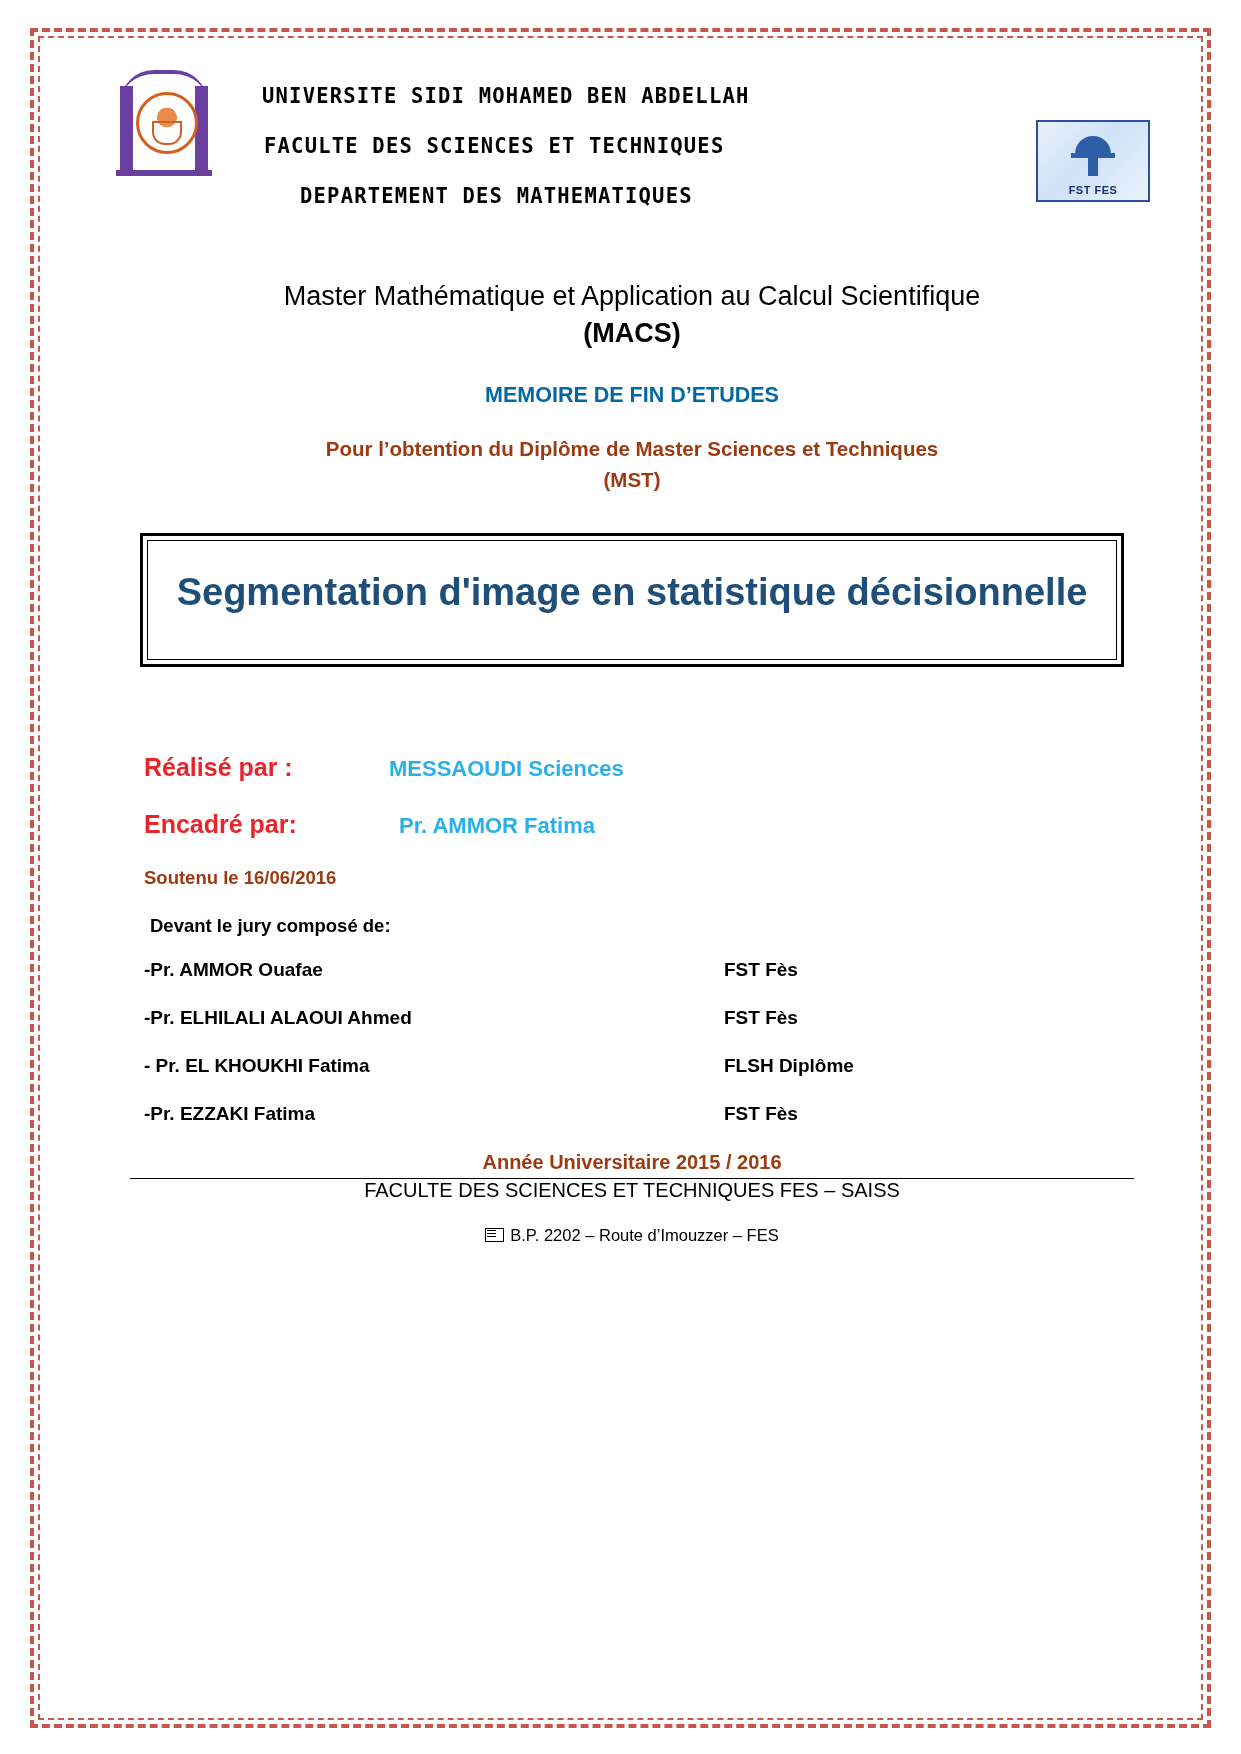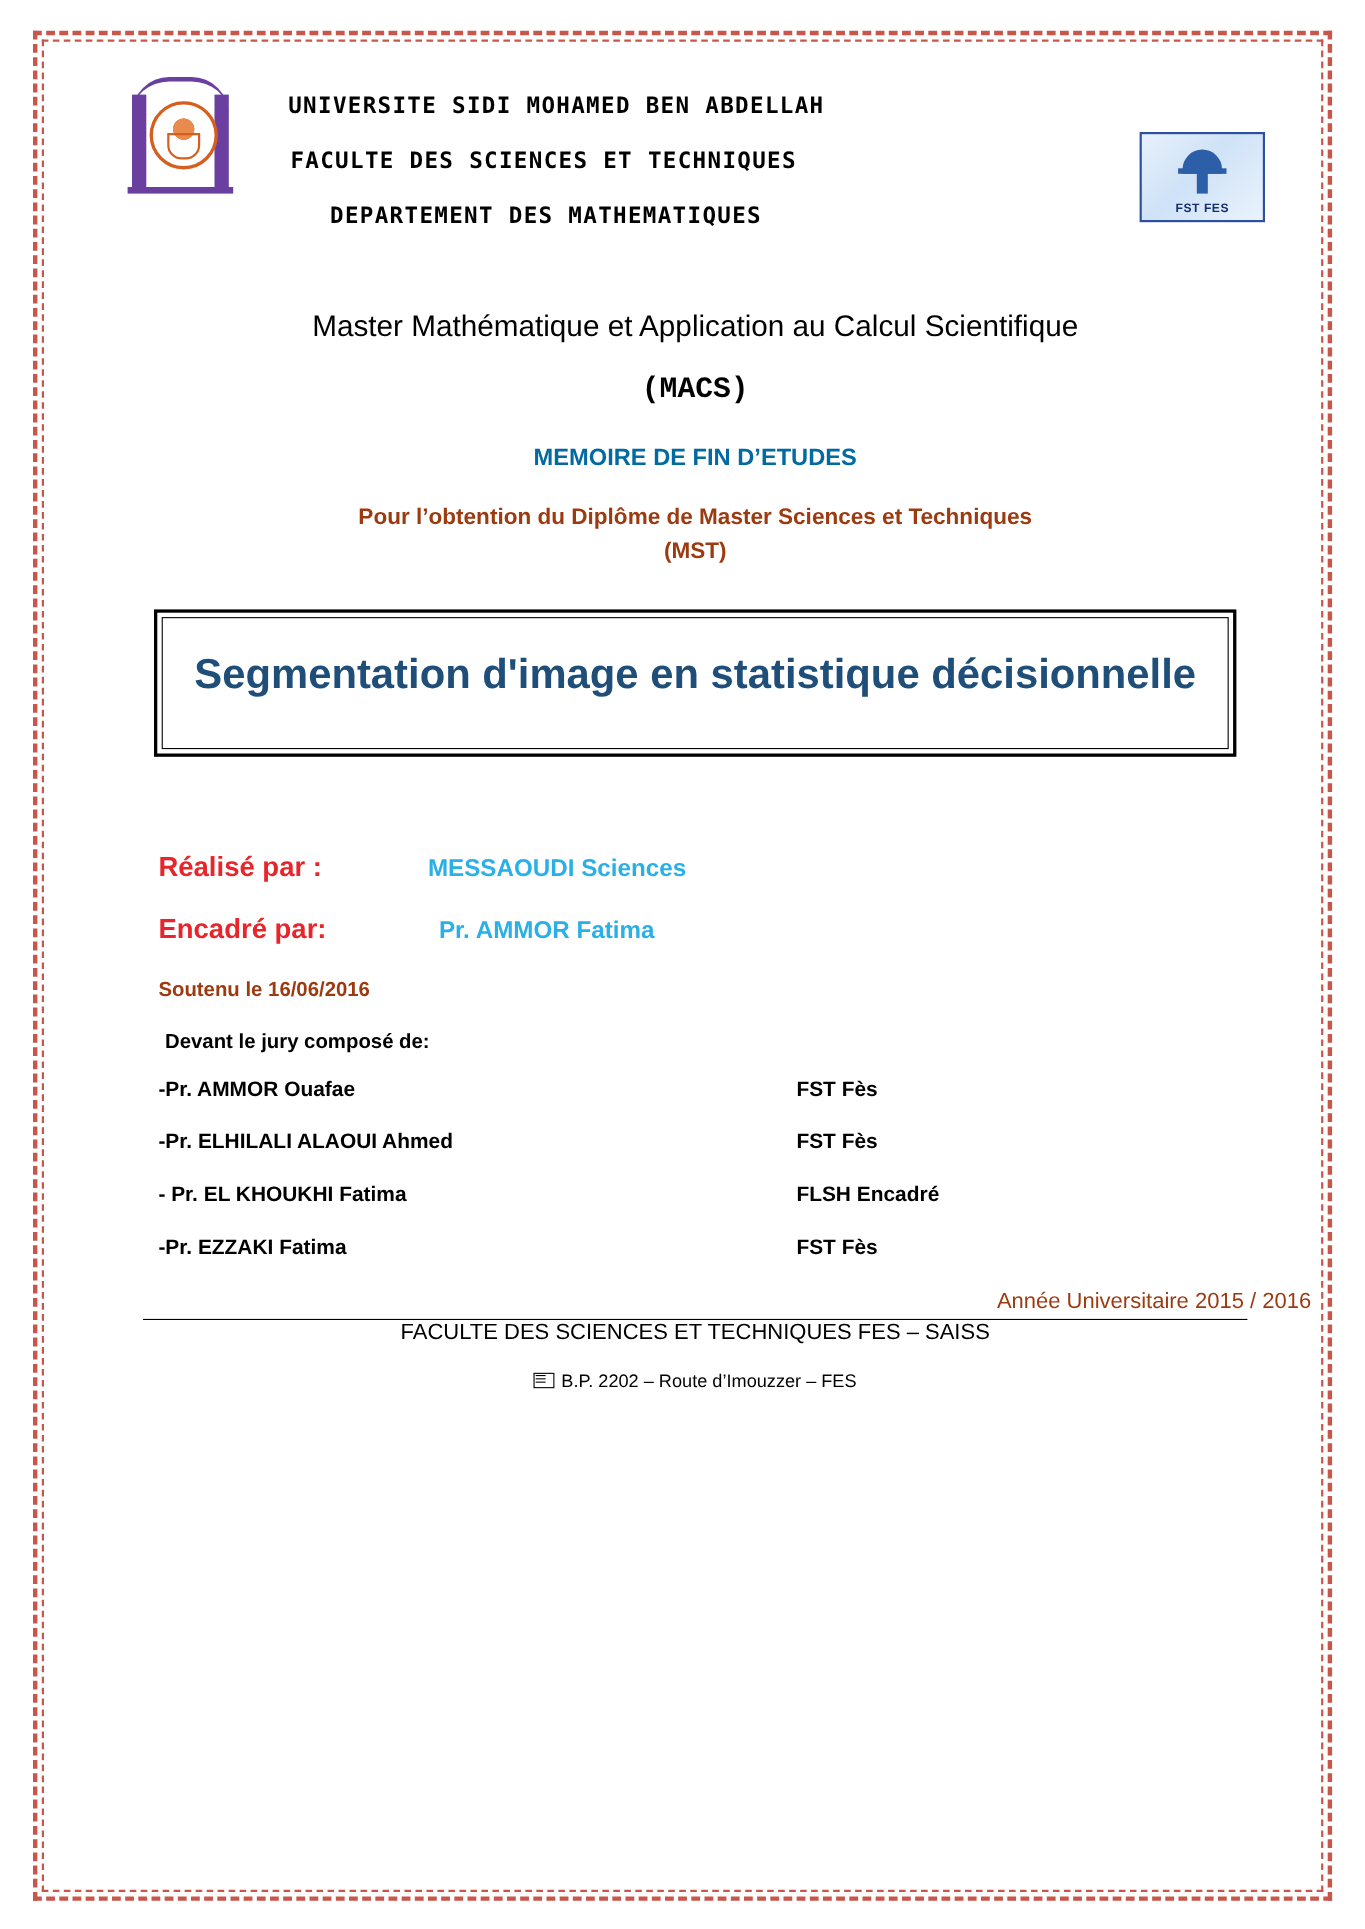--- a/index.html
+++ b/index.html
@@ -183,22 +183,20 @@
     text-align: center;
     font-size: 27px;
     font-weight: normal;
     line-height: 1.55;
     color: #000;
   }
   .macs {
     text-align: center;
     font-size: 27px;
     font-weight: bold;
-    margin-top: 22px;
-    font-family: Liberation Mono, monospace;
   }
   .memoire {
     text-align: center;
     font-size: 21.5px;
     font-weight: bold;
     color: #0369a1;
     margin-top: 34px;
   }
   .pour {
     text-align: center;
@@ -271,23 +269,23 @@
   .jury-row {
     display: flex;
     margin-bottom: 26px;
     font-size: 19px;
     font-weight: bold;
   }
   .jury-name { width: 580px; }
   .jury-aff { }
 
   .annee {
-    text-align: right;
+    text-align: center;
     font-size: 20px;
-    font-weight: normal;
+    font-weight: bold;
     color: #9c3a10;
     margin-top: 12px;
   }
   .rule {
     margin: 4px 58px 0 58px;
     border-top: 1px solid #000;
   }
 
   .footer1 {
     text-align: center;
@@ -383,21 +381,21 @@
     <div class="jury-row">
       <div class="jury-name">-Pr. AMMOR  Ouafae</div>
       <div class="jury-aff">FST  Fès</div>
     </div>
     <div class="jury-row">
       <div class="jury-name">-Pr. ELHILALI ALAOUI  Ahmed</div>
       <div class="jury-aff">FST Fès</div>
     </div>
     <div class="jury-row">
       <div class="jury-name">- Pr. EL KHOUKHI Fatima</div>
-      <div class="jury-aff">FLSH Encadré</div>
+      <div class="jury-aff">FLSH Diplôme</div>
     </div>
     <div class="jury-row">
       <div class="jury-name">-Pr. EZZAKI Fatima</div>
       <div class="jury-aff">FST Fès</div>
     </div>
   </div>
 
   <div class="annee">Année Universitaire 2015 / 2016</div>
   <div class="rule"></div>
 

